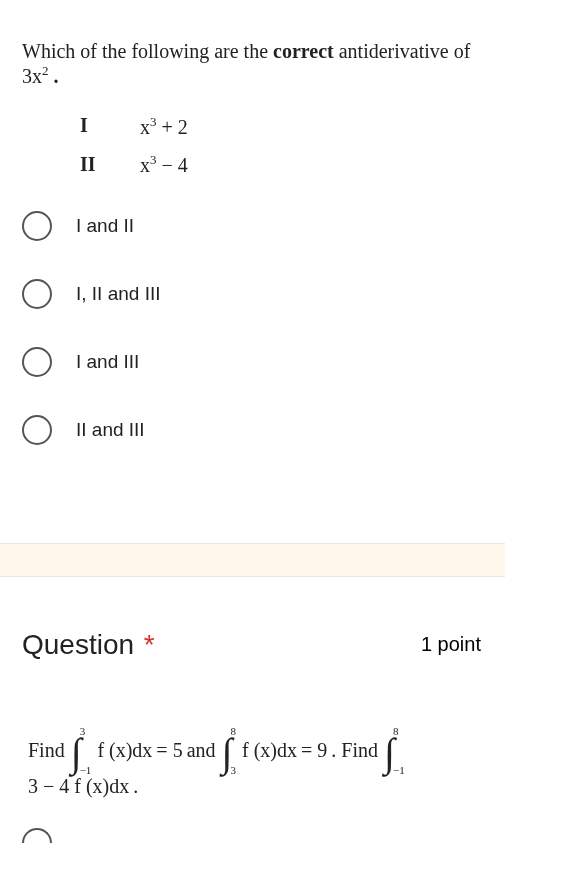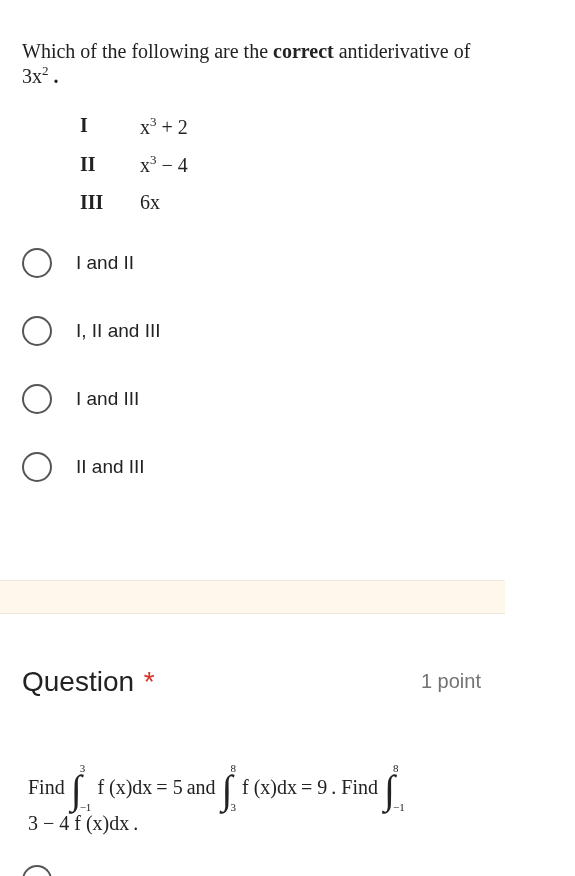--- a/index.html
+++ b/index.html
@@ -14,21 +14,21 @@
   .options-table .expr { }
   .radio-list { margin-top: 34px; }
   .radio-item { display: flex; align-items: center; margin-bottom: 38px; cursor: pointer; }
   .radio-circle { width: 30px; height: 30px; border: 2px solid #555; border-radius: 50%; flex-shrink: 0; margin-right: 24px; }
   .radio-label { font-family: Arial, Helvetica, sans-serif; font-size: 19px; }
   .divider { height: 34px; background: #fdf7ec; border-top: 1px solid #efe9dc; border-bottom: 1px solid #efe9dc; }
   .q2 { padding: 52px 24px 30px 22px; }
   .q2-header { display: flex; justify-content: space-between; align-items: center; font-family: Arial, Helvetica, sans-serif; }
   .q2-title { font-size: 28px; font-family: 'Comic Sans MS', 'Segoe Script', cursive, Arial; }
   .req { color: #d93025; margin-left: 2px; }
-  .points { font-size: 20px; color: #737373; }
+  .points { font-size: 20px; color: #000000; }
   .q2-stem { margin-top: 70px; font-size: 20px; display: flex; flex-wrap: wrap; align-items: center; gap: 4px; padding-left: 6px; }
   .integral { display: inline-flex; align-items: center; position: relative; margin: 0 2px; }
   .int-sign { font-size: 40px; line-height: 1; position: relative; top: 2px; }
   .int-bounds { display: flex; flex-direction: column; font-size: 11px; line-height: 1; margin-left: -2px; }
   .int-bounds .upper { position: relative; top: -14px; }
   .int-bounds .lower { position: relative; top: 14px; }
   .sup { font-size: 0.65em; vertical-align: super; }
   .dot { font-weight: bold; }
   .radio-partial { padding: 0 22px 10px 22px; }
   .partial-circle { width: 30px; height: 15px; border: 2px solid #555; border-bottom: none; border-top-left-radius: 30px; border-top-right-radius: 30px; }
@@ -48,24 +48,20 @@
         <span class="num">I</span>
         <span class="expr">
           <span>x</span><span class="sup">3</span><span> + 2</span>
         </span>
       </div>
       <div class="row">
         <span class="num">II</span>
         <span class="expr">
           <span>x</span><span class="sup">3</span><span> − 4</span>
         </span>
-      </div>
-      <div class="row">
-        <span class="num">III</span>
-        <span class="expr">6x</span>
       </div>
     </div>
 
     <div class="radio-list">
       <div class="radio-item">
         <span class="radio-circle"></span>
         <span class="radio-label">I and II</span>
       </div>
       <div class="radio-item">
         <span class="radio-circle"></span>

